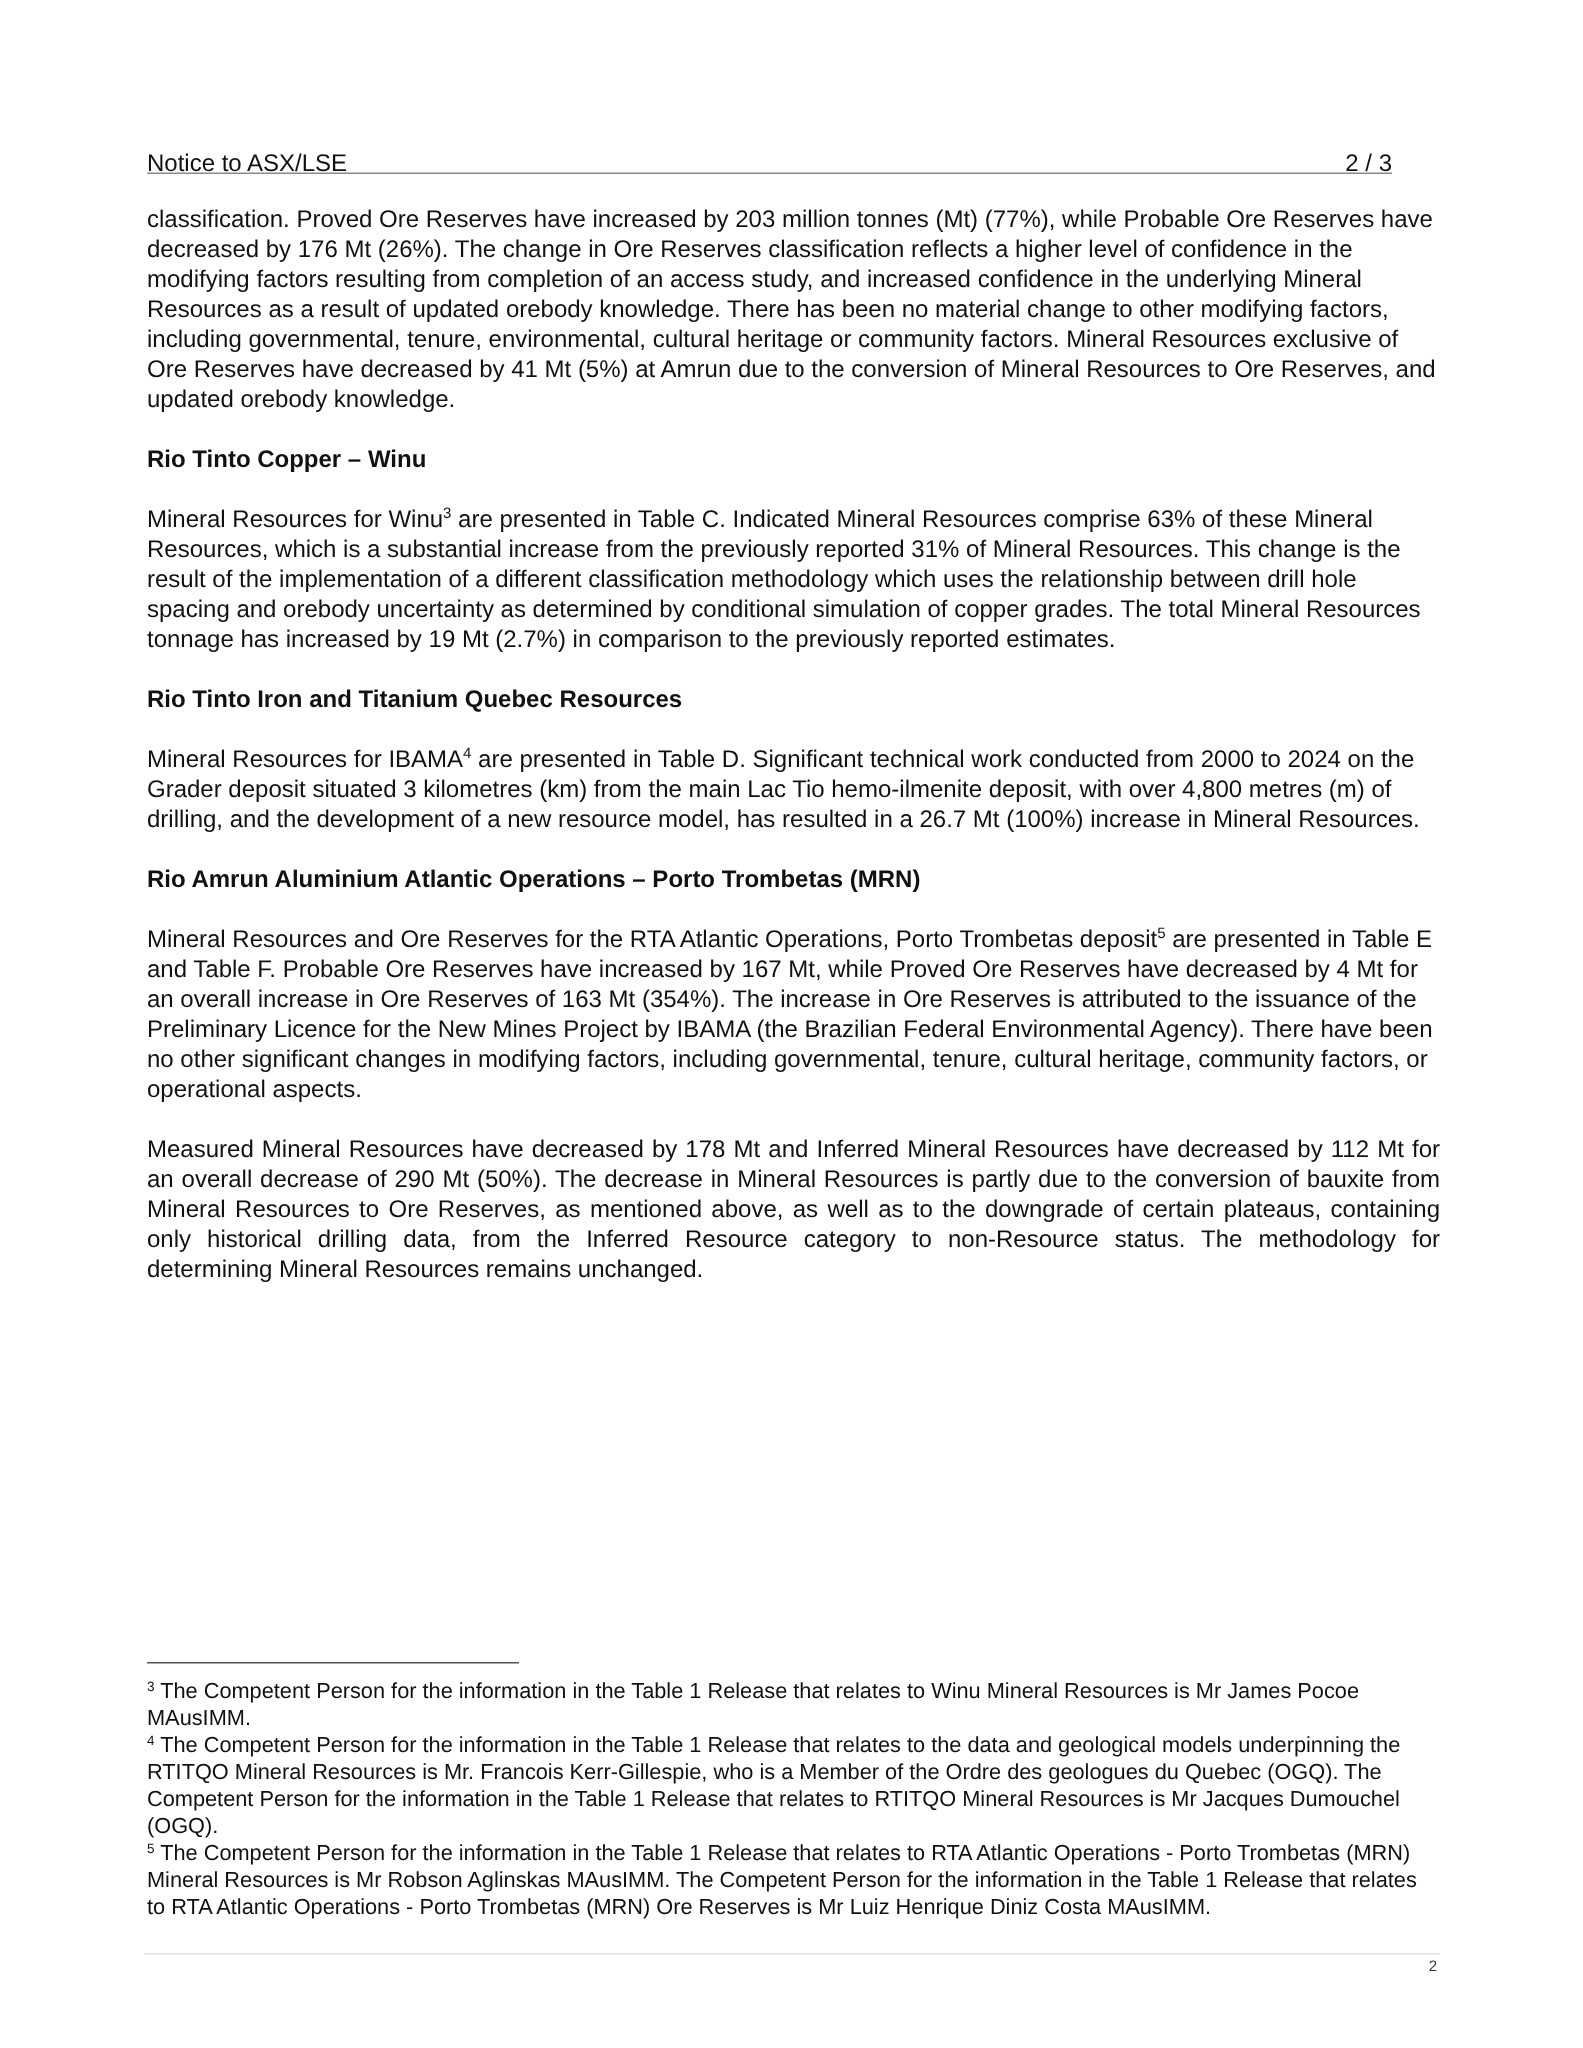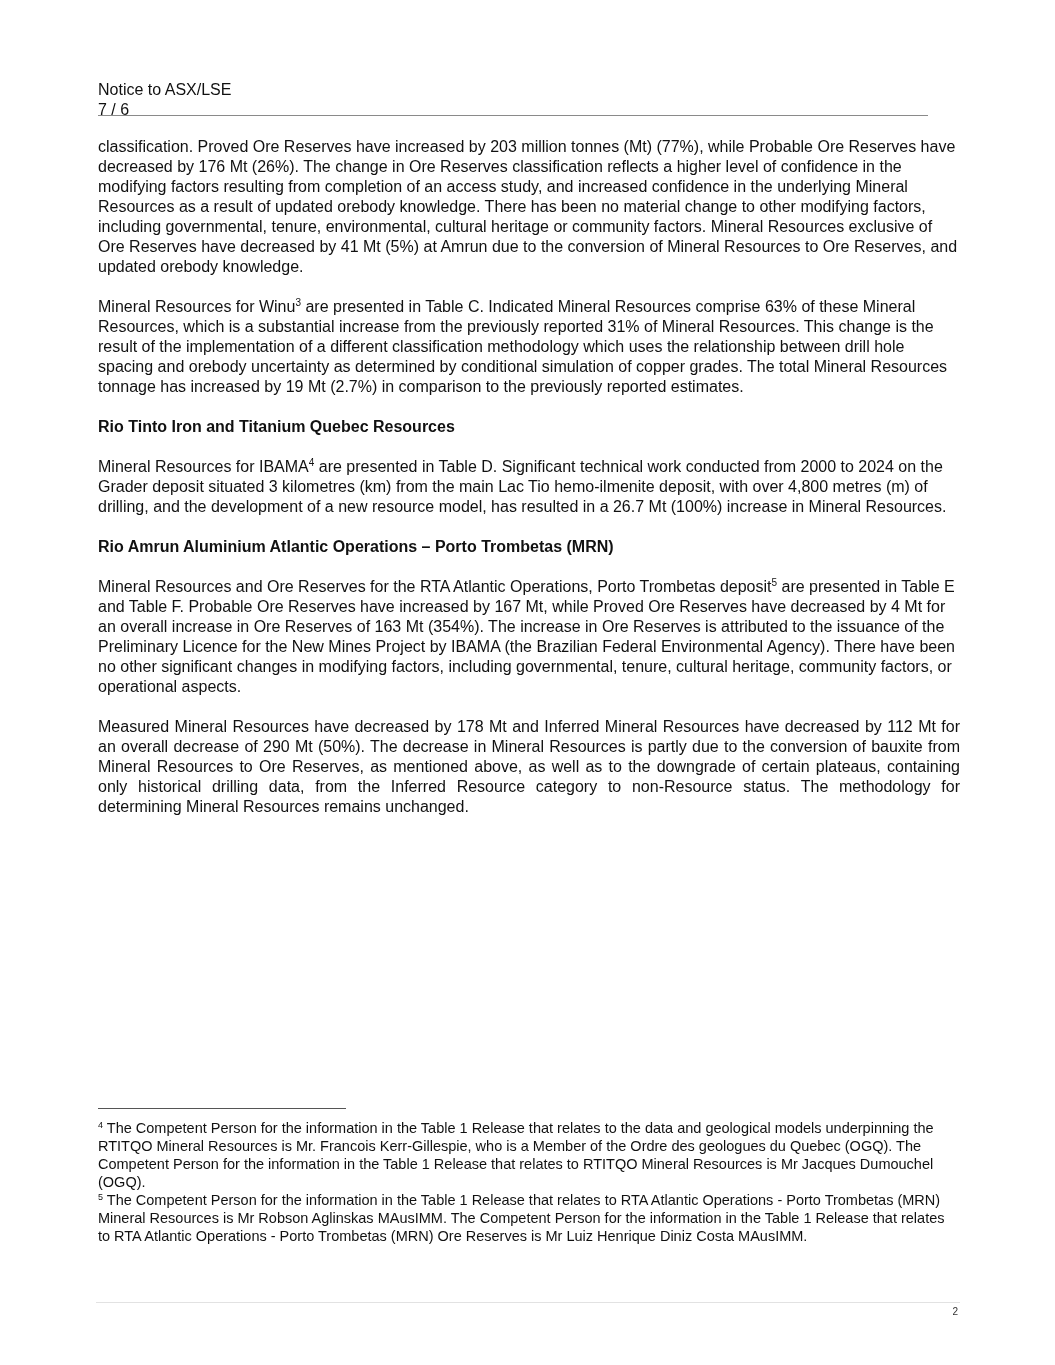--- a/index.html
+++ b/index.html
@@ -1,23 +1,23 @@
 <!DOCTYPE html>
 <html><head>
   <meta charset="utf-8">
   <style>
     html, body { margin: 0; padding: 0; background: #ffffff; }
     body {
       width: 1055px; height: 1365px; position: relative; overflow: hidden;
       font-family: "Liberation Sans", sans-serif; color: #111;
     }
     .header {
-      position: absolute; left: 98px; top: 80px; width: 830px;
+      position: absolute; left: 98px; top: 100px; width: 830px;
       display: flex; justify-content: space-between; align-items: baseline;
-      font-size: 16px; line-height: 20px; flex-direction: column;
+      font-size: 16px; line-height: 20px;
     }
     .header-rule {
       position: absolute; left: 98px; top: 115px; width: 830px; height: 1px;
       background: #8a8a8a;
     }
     .body-text {
       position: absolute; left: 98px; top: 137px; width: 862px;
       font-size: 16px; line-height: 20px;
     }
     .body-text p { margin: 0 0 20px 0; }
@@ -39,38 +39,40 @@
     .page-number {
       position: absolute; left: 940px; top: 1306px; width: 18px; text-align: right;
       font-size: 10px; line-height: 12px; color: #333;
     }
   </style>
 </head>
 <body>
 
 <div class="header">
   <span>Notice to ASX/LSE</span>
-  <span>7 / 6</span>
+  <span>2 / 3</span>
 </div>
 <div class="header-rule"></div>
 
 <div class="body-text">
   <p>classification. Proved Ore Reserves have increased by 203 million tonnes (Mt) (77%), while Probable Ore Reserves have decreased by 176 Mt (26%). The change in Ore Reserves classification reflects a higher level of confidence in the modifying factors resulting from completion of an access study, and increased confidence in the underlying Mineral Resources as a result of updated orebody knowledge.  There has been no material change to other modifying factors, including governmental, tenure, environmental, cultural heritage or community factors. Mineral Resources exclusive of Ore Reserves have decreased by 41 Mt (5%) at Amrun due to the conversion of Mineral Resources to Ore Reserves, and updated orebody knowledge.</p>
 
+  <h3>Rio Tinto Copper – Winu</h3>
   <p><span>Mineral Resources for Winu</span><sup>3</sup><span> are presented in Table C. Indicated Mineral Resources comprise 63% of these Mineral Resources, which is a substantial increase from the previously reported 31% of Mineral Resources. This change is the result of the implementation of a different classification methodology which uses the relationship between drill hole spacing and orebody uncertainty as determined by conditional simulation of copper grades. The total Mineral Resources tonnage has increased by 19 Mt (2.7%) in comparison to the previously reported estimates.</span></p>
 
   <h3>Rio Tinto Iron and Titanium Quebec Resources</h3>
   <p><span>Mineral Resources for IBAMA</span><sup>4</sup><span> are presented in Table D. Significant technical work conducted from 2000 to 2024 on the Grader deposit situated 3 kilometres (km) from the main Lac Tio hemo-ilmenite deposit, with over 4,800 metres (m) of drilling, and the development of a new resource model, has resulted in a 26.7 Mt (100%) increase in Mineral Resources.</span></p>
 
   <h3>Rio Amrun Aluminium Atlantic Operations – Porto Trombetas (MRN)</h3>
   <p><span>Mineral Resources and Ore Reserves for the RTA Atlantic Operations, Porto Trombetas deposit</span><sup>5</sup><span> are presented in Table E and Table F. Probable Ore Reserves have increased by 167 Mt, while Proved Ore Reserves have decreased by 4 Mt for an overall increase in Ore Reserves of 163 Mt (354%). The increase in Ore Reserves is attributed to the issuance of the Preliminary Licence for the New Mines Project by IBAMA (the Brazilian Federal Environmental Agency). There have been no other significant changes in modifying factors, including governmental, tenure, cultural heritage, community factors, or operational aspects.</span></p>
   <p class="justify">Measured Mineral Resources have decreased by 178 Mt and Inferred Mineral Resources have decreased by 112 Mt for an overall decrease of 290 Mt (50%). The decrease in Mineral Resources is partly due to the conversion of bauxite from Mineral Resources to Ore Reserves, as mentioned above, as well as to the downgrade of certain plateaus, containing only historical drilling data, from the Inferred Resource category to non-Resource status. The methodology for determining Mineral Resources remains unchanged.</p>
 </div>
 
 <div class="fn-sep"></div>
 
 <div class="footnotes">
+  <p><sup>3</sup><span> The Competent Person for the information in the Table 1 Release that relates to Winu Mineral Resources is Mr James Pocoe MAusIMM.</span></p>
   <p><sup>4</sup><span> The Competent Person for the information in the Table 1 Release that relates to the data and geological models underpinning the RTITQO Mineral Resources is Mr. Francois Kerr-Gillespie, who is a Member of the Ordre des geologues du Quebec (OGQ). The Competent Person for the information in the Table 1 Release that relates to RTITQO Mineral Resources is Mr Jacques Dumouchel (OGQ).</span></p>
   <p><sup>5</sup><span> The Competent Person for the information in the Table 1 Release that relates to RTA Atlantic Operations - Porto Trombetas (MRN) Mineral Resources is Mr Robson Aglinskas MAusIMM. The Competent Person for the information in the Table 1 Release that relates to RTA Atlantic Operations - Porto Trombetas (MRN) Ore Reserves is Mr Luiz Henrique Diniz Costa MAusIMM.</span></p>
 </div>
 
 <div class="footer-rule"></div>
 <div class="page-number">2</div>
 
 </body></html>

